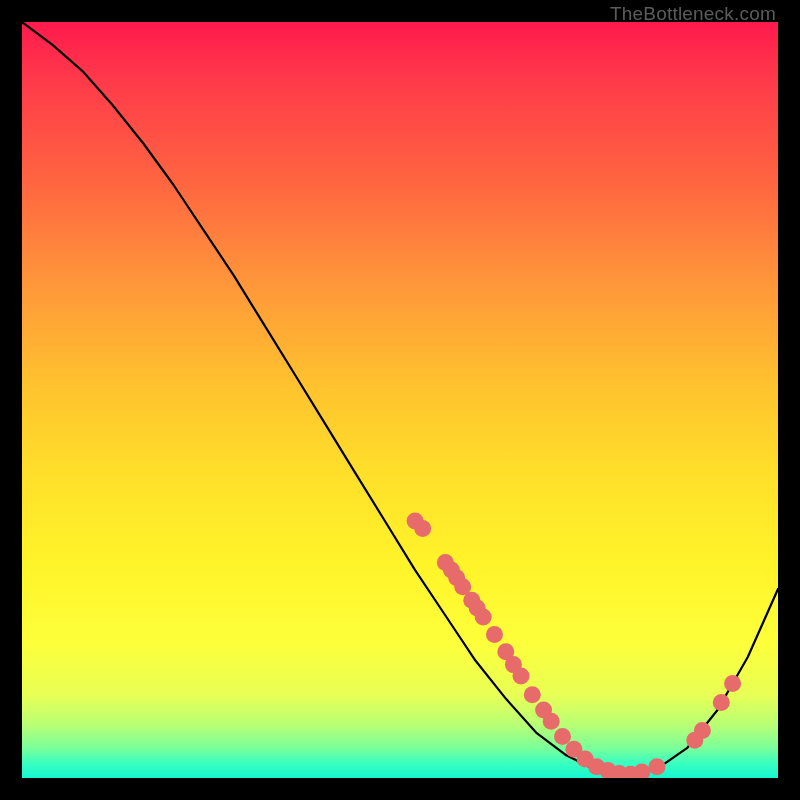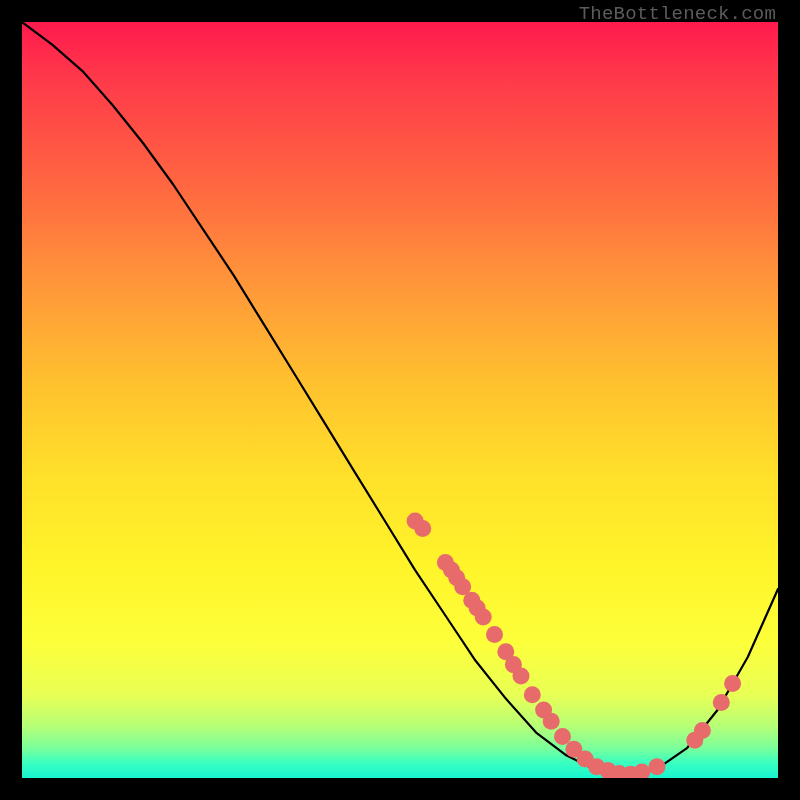--- a/index.html
+++ b/index.html
@@ -34,21 +34,21 @@
     );
   }
   .watermark {
     position: absolute;
     top: 3px;
     right: 24px;
     color: #5b5b5b;
     font-size: 19px;
     font-weight: 500;
     letter-spacing: 0.2px;
-    font-family: Liberation Mono, monospace;
+    font-family: Liberation Sans, sans-serif;
     margin-left: 28px;
   }
   svg.plot {
     position: absolute;
     left: 0;
     top: 0;
     width: 756px;
     height: 756px;
   }
 </style>

